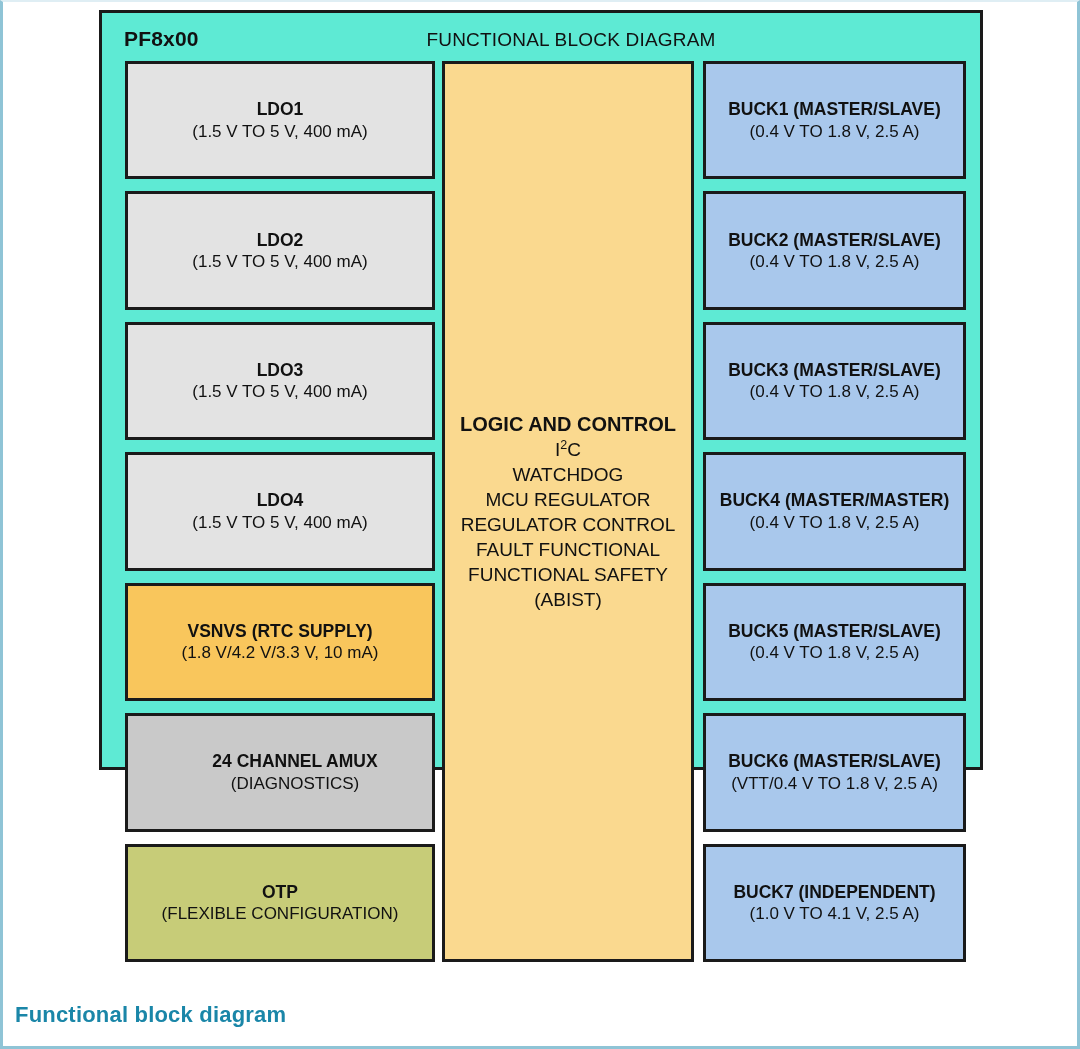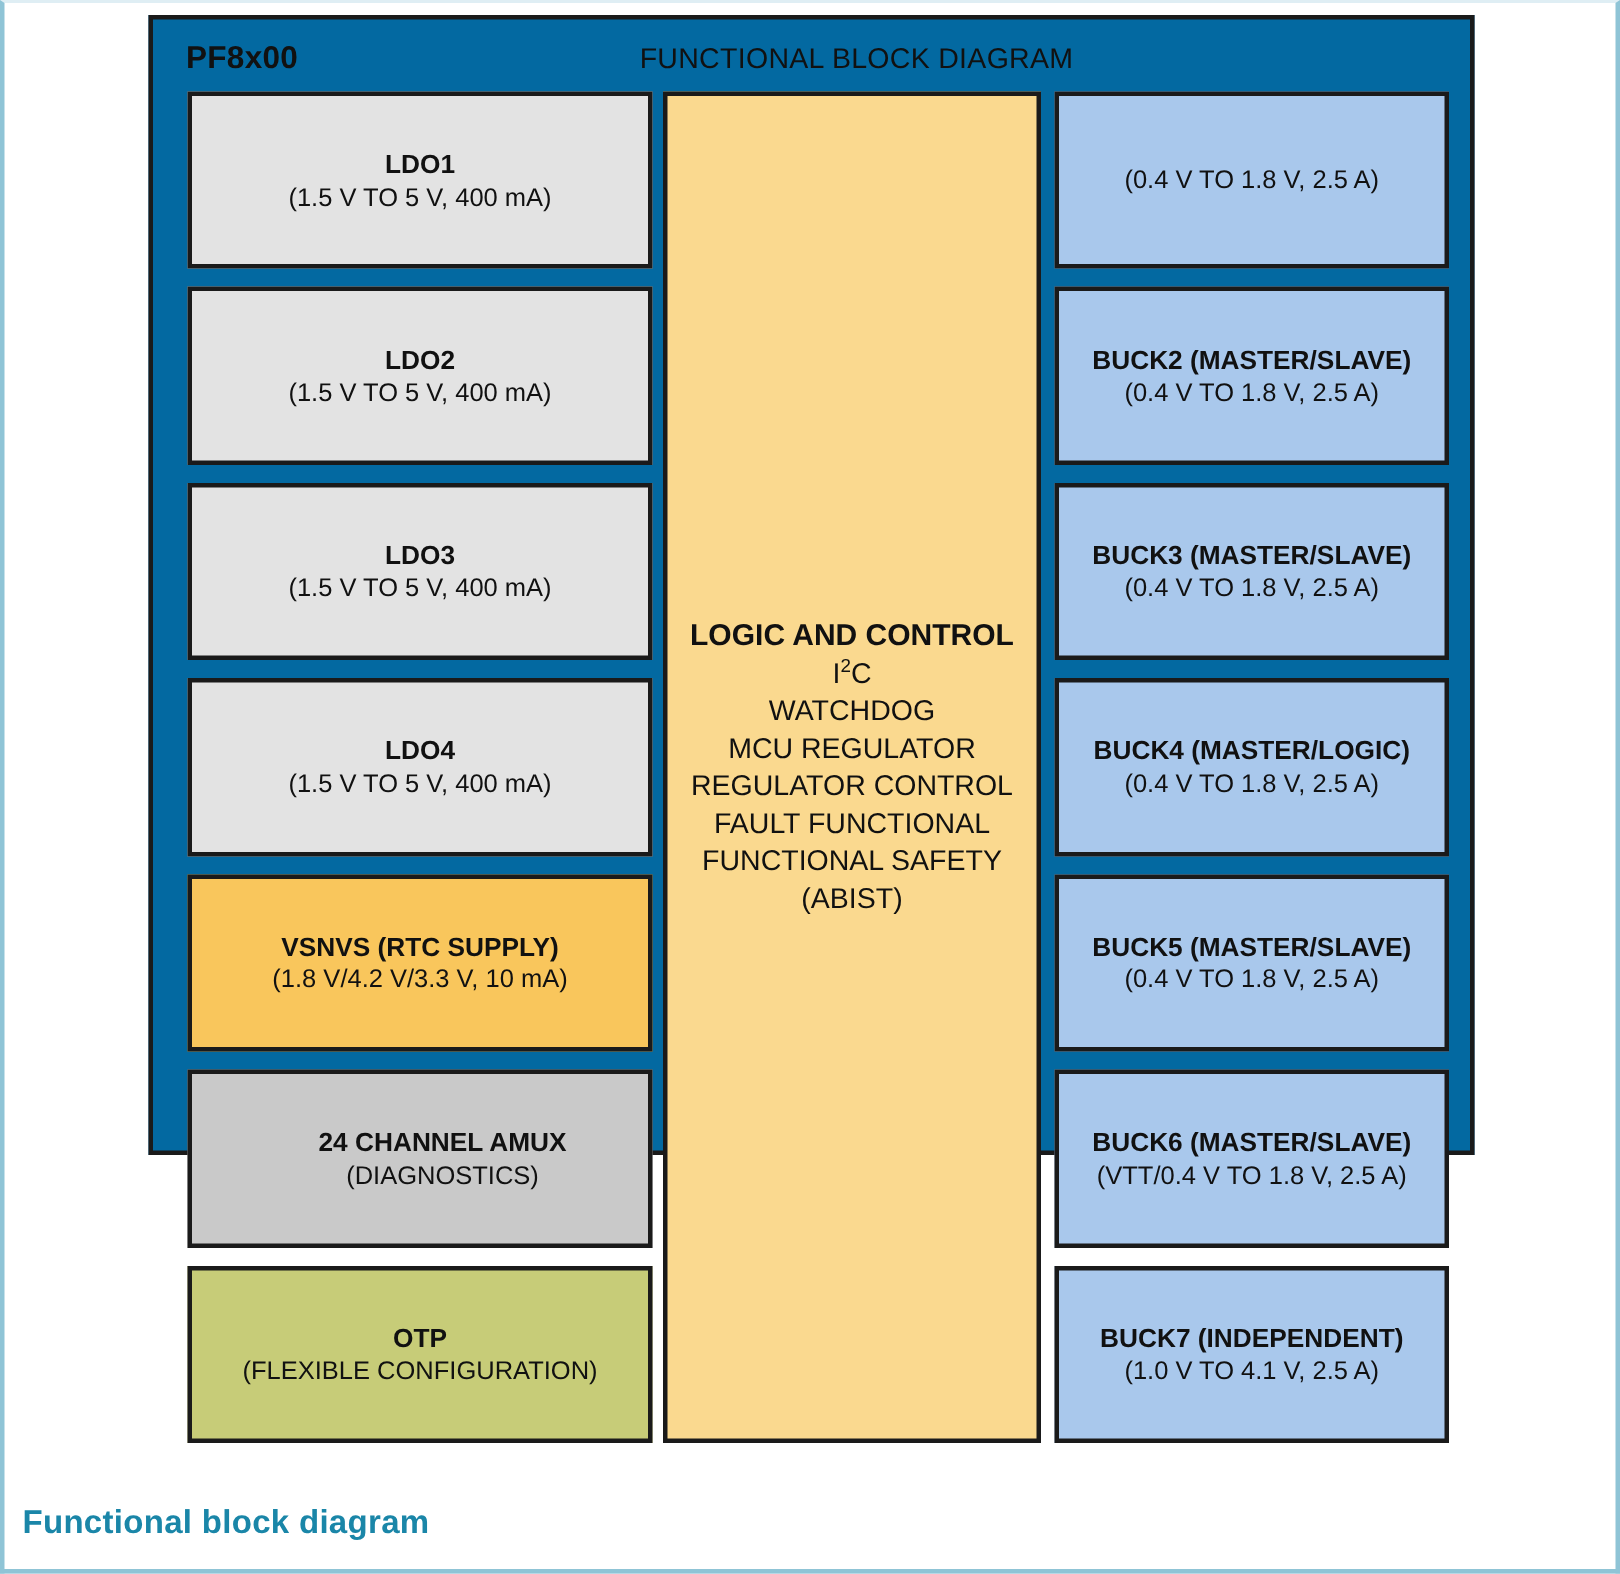--- a/index.html
+++ b/index.html
@@ -28,21 +28,21 @@
   }
 
   
   #chip {
     position: absolute;
     left: 96px;
     top: 8px;
     width: 884px;
     height: 760px;
     box-sizing: border-box;
-    background: #0369a1;
+    background: #5eead4;
     border: 3px solid #1a1a1a;
   }
 
   #chip-title {
     position: absolute;
     left: 22px;
     top: 14px;
     font-size: 21px;
     font-weight: bold;
     color: #111111;
@@ -218,35 +218,36 @@
         <div class="logic-line">REGULATOR CONTROL</div>
         <div class="logic-line">FAULT FUNCTIONAL</div>
         <div class="logic-line">FUNCTIONAL SAFETY</div>
         <div class="logic-line">(ABIST)</div>
       </div>
     </div>
 
     <div class="column" id="right-column">
 
       <div class="block buck-block">
+        <div class="line1">BUCK1 (MASTER/SLAVE)</div>
         <div class="line2">(0.4 V TO 1.8 V, 2.5 A)</div>
       </div>
 
       <div class="block buck-block">
         <div class="line1">BUCK2 (MASTER/SLAVE)</div>
         <div class="line2">(0.4 V TO 1.8 V, 2.5 A)</div>
       </div>
 
       <div class="block buck-block">
         <div class="line1">BUCK3 (MASTER/SLAVE)</div>
         <div class="line2">(0.4 V TO 1.8 V, 2.5 A)</div>
       </div>
 
       <div class="block buck-block">
-        <div class="line1">BUCK4 (MASTER/LOGIC)</div>
+        <div class="line1">BUCK4 (MASTER/MASTER)</div>
         <div class="line2">(0.4 V TO 1.8 V, 2.5 A)</div>
       </div>
 
       <div class="block buck-block">
         <div class="line1">BUCK5 (MASTER/SLAVE)</div>
         <div class="line2">(0.4 V TO 1.8 V, 2.5 A)</div>
       </div>
 
       <div class="block buck-block">
         <div class="line1">BUCK6 (MASTER/SLAVE)</div>

